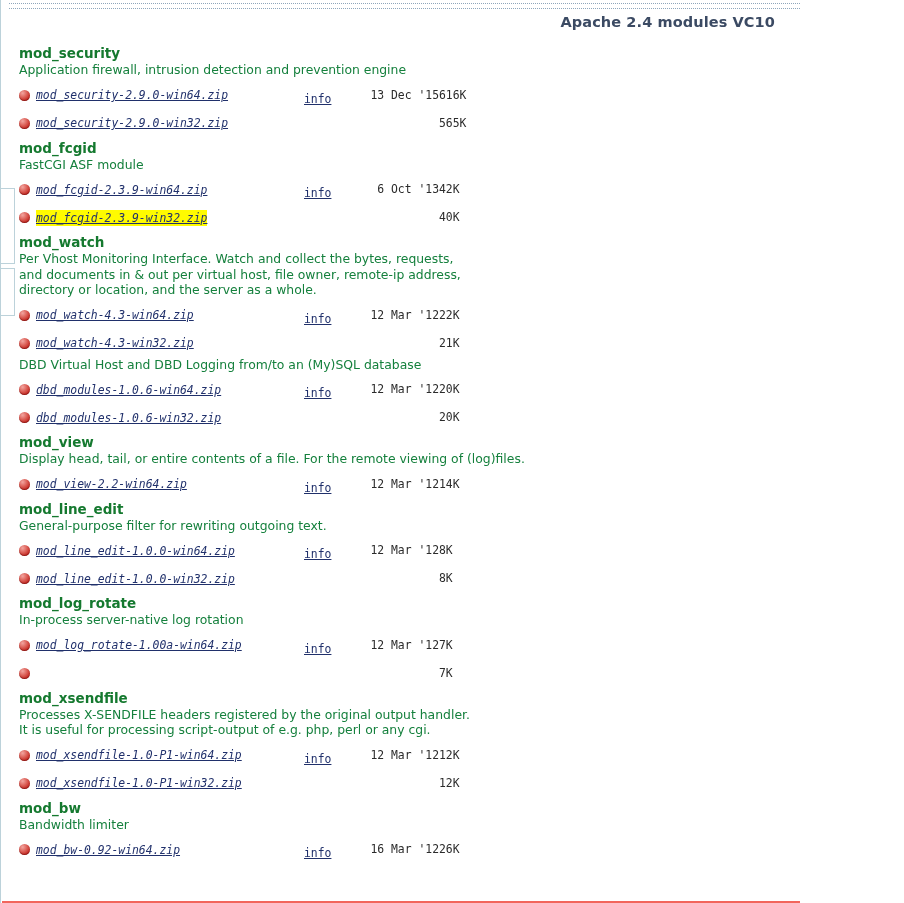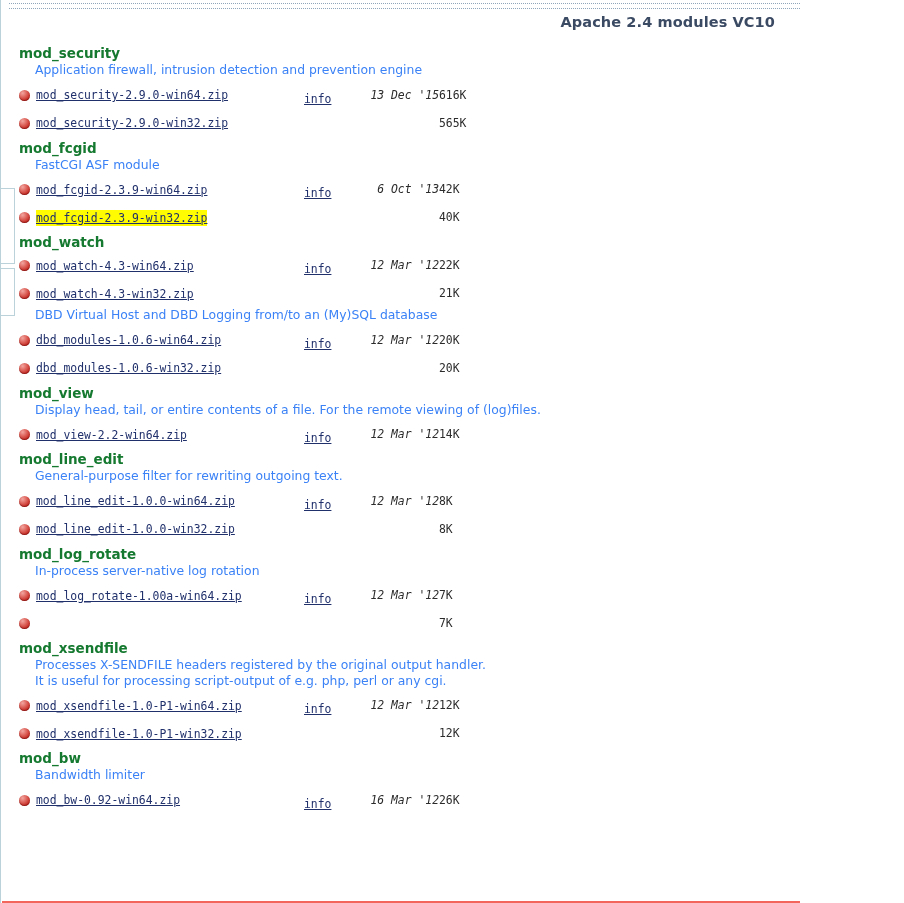--- a/index.html
+++ b/index.html
@@ -80,25 +80,24 @@
   .module-name {
     font-size: 13.5px;
     font-weight: bold;
     color: #15792f;
     line-height: 17px;
     padding-top: 3px;
     white-space: nowrap;
   }
   .module-desc {
     font-size: 12.4px;
-    color: #3b82f6;
+    color: #15803d;
     line-height: 15.5px;
     padding-bottom: 3px;
     white-space: pre-line;
-    margin-left: 16px;
   }
 
   .dl-row {
     position: relative;
     height: 28px;
     line-height: 28px;
     white-space: nowrap;
   }
 
   .bullet {
@@ -112,20 +111,21 @@
   }
 
   .file-link {
     font-family: "DejaVu Sans Mono", "Liberation Mono", monospace;
     font-size: 11.4px;
     color: #20306b;
     text-decoration: underline;
     vertical-align: middle;
     cursor: pointer;
     padding: 1px 0 1px 0;
+    font-style: italic;
   }
   .file-link.hl {
     background: #fffb00;
     margin-top: 8px;
   }
 
   .col-info {
     position: absolute;
     left: 285px;
     top: 4px;
@@ -137,21 +137,20 @@
   }
   .col-date {
     position: absolute;
     left: 338px;
     top: 0;
     width: 82px;
     text-align: right;
     font-family: "DejaVu Sans Mono", "Liberation Mono", monospace;
     font-size: 11.4px;
     color: #2b2b2b;
-    font-style: italic;
   }
   .col-size {
     position: absolute;
     left: 420px;
     top: 0;
     width: 35px;
     text-align: left;
     font-family: "DejaVu Sans Mono", "Liberation Mono", monospace;
     font-size: 11.4px;
     color: #2b2b2b;
@@ -192,20 +191,23 @@
         <div class="dl-row"><span class="bullet"></span><span class="file-link">mod_security-2.9.0-win32.zip</span><span class="col-size">565K</span></div>
       </div>
       <div class="module">
         <div class="module-name">mod_fcgid</div>
         <div class="module-desc">FastCGI ASF module</div>
         <div class="dl-row"><span class="bullet"></span><span class="file-link">mod_fcgid-2.3.9-win64.zip</span><span class="col-info">info</span><span class="col-date">6 Oct '13</span><span class="col-size">42K</span></div>
         <div class="dl-row"><span class="bullet"></span><span class="file-link hl">mod_fcgid-2.3.9-win32.zip</span><span class="col-size">40K</span></div>
       </div>
       <div class="module">
         <div class="module-name">mod_watch</div>
+        <div class="module-desc">Per Vhost Monitoring Interface. Watch and collect the bytes, requests,
+and documents in &amp; out per virtual host, file owner, remote-ip address,
+directory or location, and the server as a whole.</div>
         <div class="dl-row"><span class="bullet"></span><span class="file-link">mod_watch-4.3-win64.zip</span><span class="col-info">info</span><span class="col-date">12 Mar '12</span><span class="col-size">22K</span></div>
         <div class="dl-row"><span class="bullet"></span><span class="file-link">mod_watch-4.3-win32.zip</span><span class="col-size">21K</span></div>
       </div>
       <div class="module">
         <div class="module-desc">DBD Virtual Host and DBD Logging from/to an (My)SQL database</div>
         <div class="dl-row"><span class="bullet"></span><span class="file-link">dbd_modules-1.0.6-win64.zip</span><span class="col-info">info</span><span class="col-date">12 Mar '12</span><span class="col-size">20K</span></div>
         <div class="dl-row"><span class="bullet"></span><span class="file-link">dbd_modules-1.0.6-win32.zip</span><span class="col-size">20K</span></div>
       </div>
       <div class="module">
         <div class="module-name">mod_view</div>

